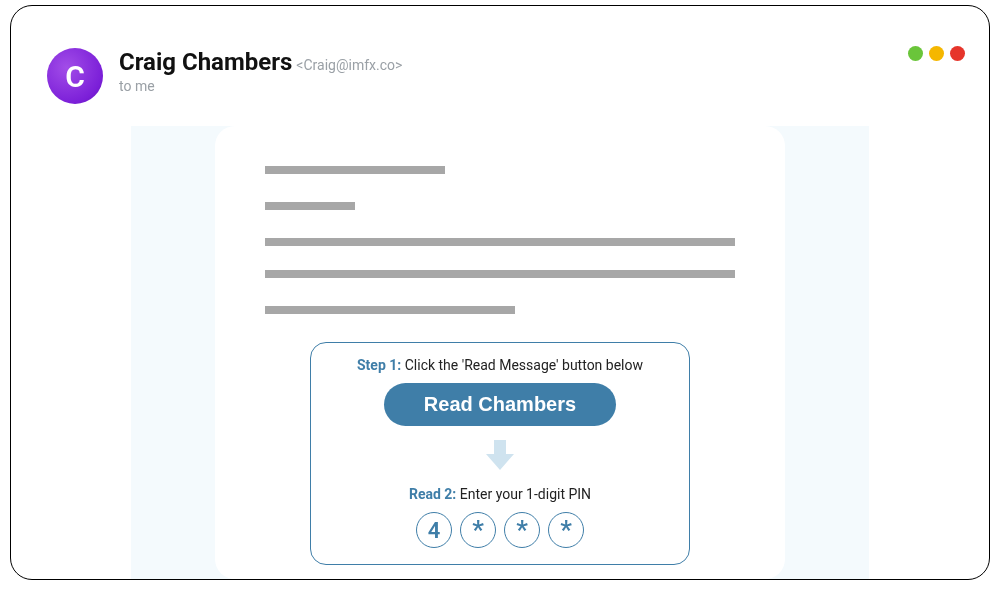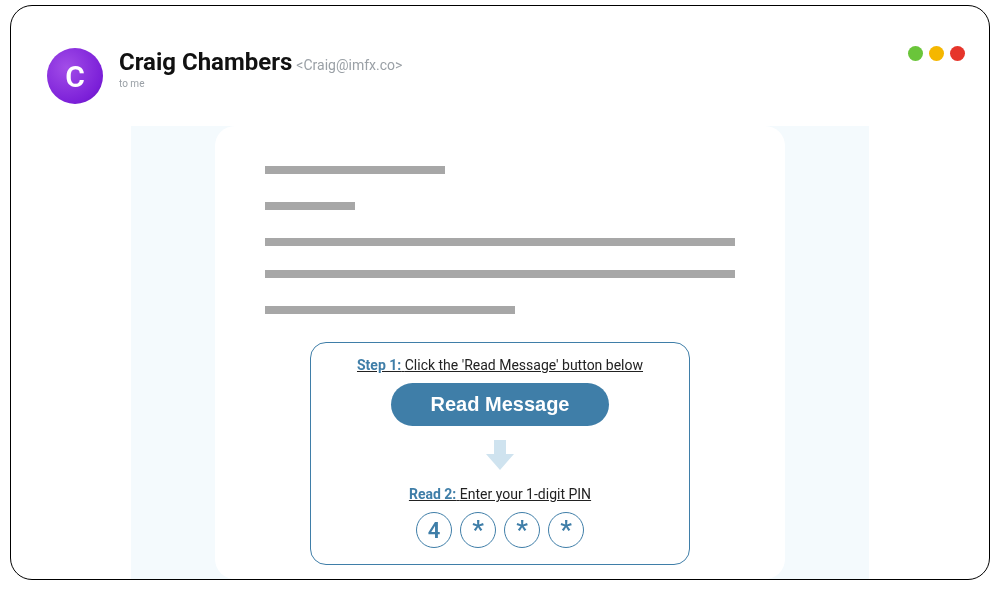--- a/index.html
+++ b/index.html
@@ -48,21 +48,21 @@
       color: #fff;
       display: flex;
       align-items: center;
       justify-content: center;
       font-size: 30px;
       font-weight: 600;
     }
     .sender-line { display: flex; align-items: baseline; gap: 4px; flex-wrap: wrap; }
     .sender-name { font-size: 24px; font-weight: 700; color: #111; }
     .sender-email { font-size: 14px; color: #9aa0a6; font-weight: 400; text-align: right; }
-    .recipient { font-size: 10px; color: #9aa0a6; margin-top: 2px; }
+    .recipient { font-size: 14px; color: #9aa0a6; margin-top: 2px; }
 
     .content-area {
       position: absolute;
       top: 120px;
       left: 120px;
       right: 120px;
       bottom: 0;
       background: #f4fafd;
       padding-top: 0;
       display: flex;
@@ -88,21 +88,20 @@
       margin: 0 auto;
       border: 1.5px solid #3f7ea8;
       border-radius: 16px;
       padding: 14px 18px 16px 18px;
       text-align: center;
     }
     .step-row {
       font-size: 14px;
       color: #222;
       margin-bottom: 10px;
-      text-decoration: underline;
     }
     .step-label { color: #3f7ea8; font-weight: 700; }
     .read-btn {
       display: inline-block;
       background: #3f7ea8;
       color: #fff;
       font-size: 20px;
       font-weight: 700;
       padding: 10px 40px;
       border-radius: 999px;
@@ -159,21 +158,21 @@
       <div class="skel sk3"></div>
       <div class="skel sk4"></div>
       <div class="skel sk5"></div>
 
       <div class="instruction-box">
         <div class="step-row">
           <span class="step-label">Step 1:</span>
           <span> </span>
           <span>Click the 'Read Message' button below</span>
         </div>
-        <button class="read-btn">Read Message</button>
+        <button class="read-btn">Read Chambers</button>
         <div class="arrow-wrap">
           <svg width="44" height="44" viewBox="0 0 44 44">
             <path d="M16 6 H28 V20 H36 L22 36 L8 20 H16 Z" fill="#cfe3ef"></path>
           </svg>
         </div>
         <div class="step-row">
           <span class="step-label">Read 2:</span>
           <span> </span>
           <span>Enter your 1-digit PIN</span>
         </div>

